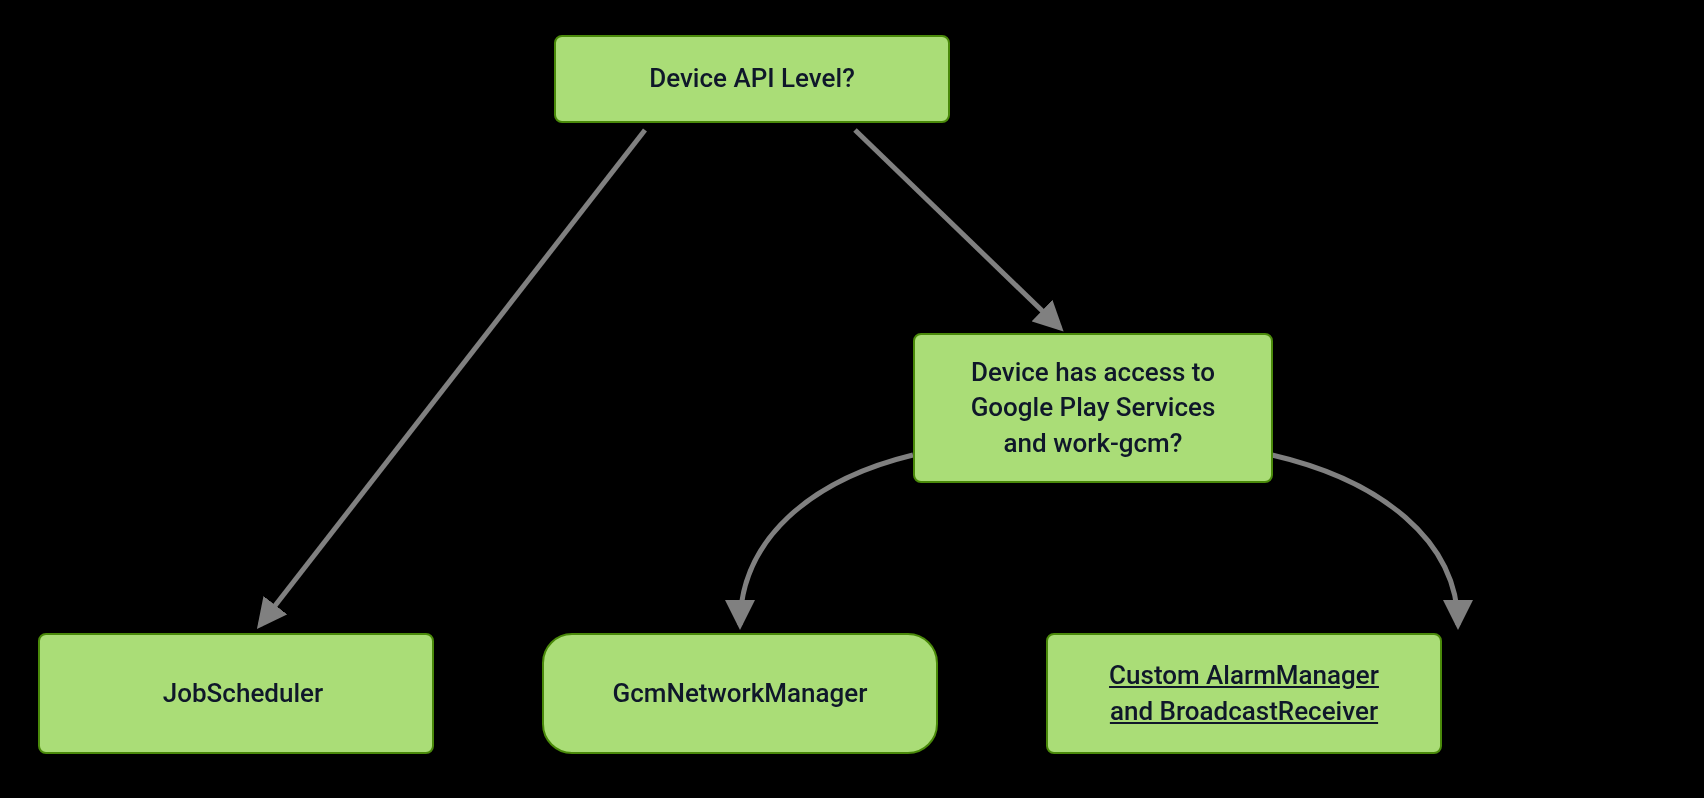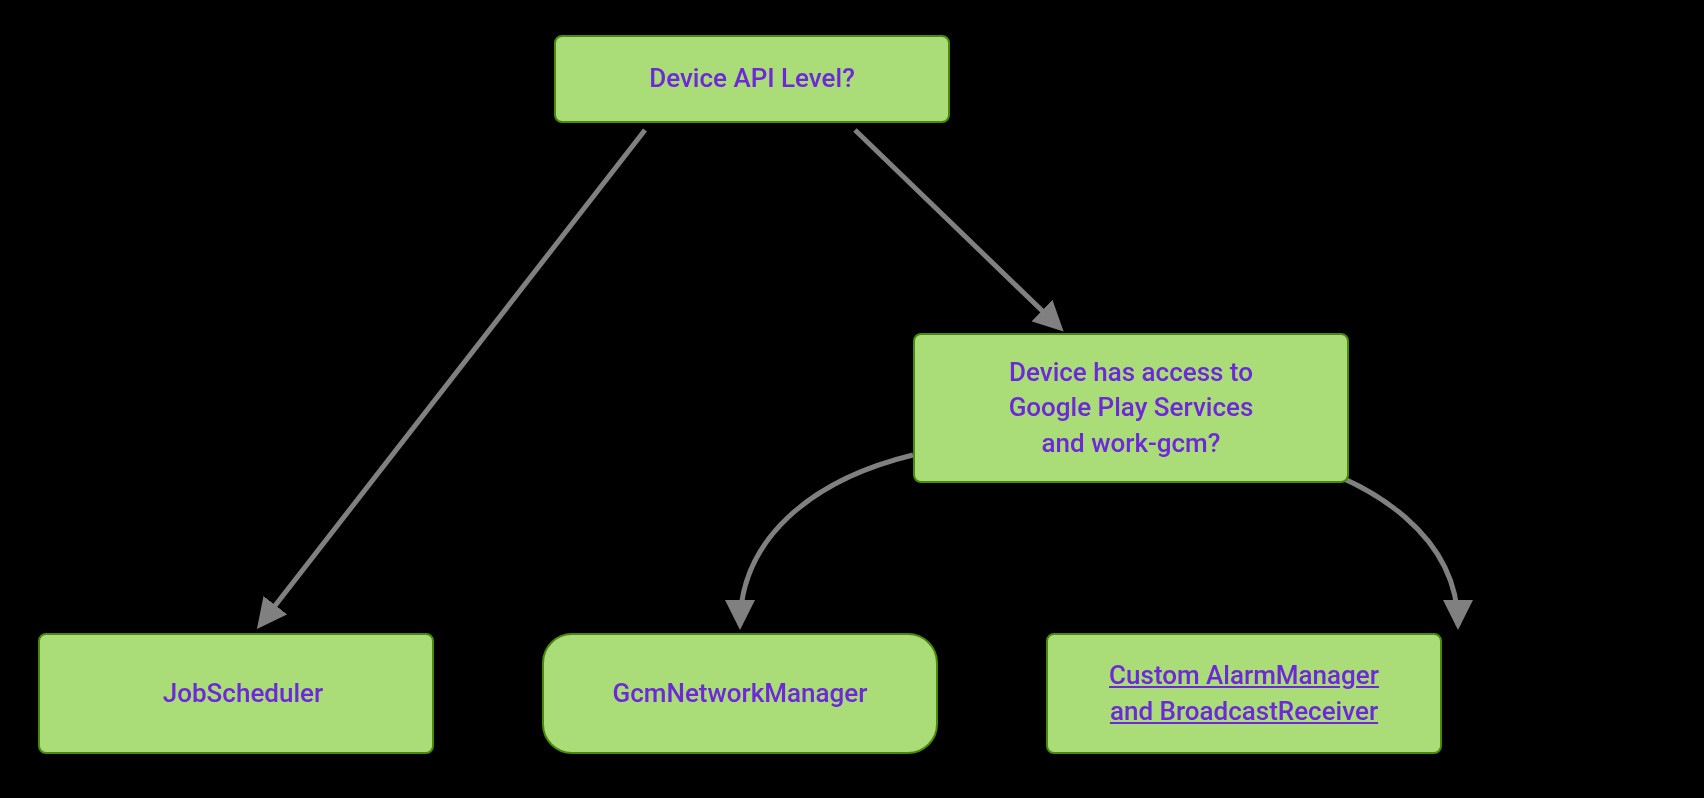--- a/index.html
+++ b/index.html
@@ -13,21 +13,21 @@
   }
   .node {
     position: absolute;
     background: #aadd77;
     border: 2px solid #4a8a0a;
     border-radius: 8px;
     display: flex;
     align-items: center;
     justify-content: center;
     text-align: center;
-    color: #6d28d9;
+    color: #0f172a;
     font-size: 26px;
     font-weight: 500;
     line-height: 1.35;
     padding: 0 10px;
     box-sizing: border-box;
   }
   svg.edges {
     position: absolute;
     left: 0;
     top: 0;
@@ -52,21 +52,21 @@
 
   <path d="M 913 455 C 810 480, 740 540, 740 625" stroke="#808080" stroke-width="5" fill="none" marker-end="url(#arrowhead)"></path>
 
   <path d="M 1272 455 C 1380 480, 1458 540, 1458 625" stroke="#808080" stroke-width="5" fill="none" marker-end="url(#arrowhead)"></path>
 </svg>
 
 <div class="node" style="left:554px; top:35px; width:396px; height:88px;">
   <span>Device API Level?</span>
 </div>
 
-<div class="node" style="left:913px; top:333px; width:436px; height:150px;">
+<div class="node" style="left:913px; top:333px; width:360px; height:150px;">
   <span>Device has access to<br>Google Play Services<br>and work-gcm?</span>
 </div>
 
 <div class="node" style="left:38px; top:633px; width:396px; height:121px;padding-left:24px;">
   <span>JobScheduler</span>
 </div>
 
 <div class="node" style="left:542px; top:633px; width:396px; height:121px;border-radius:30px;">
   <span>GcmNetworkManager</span>
 </div>

